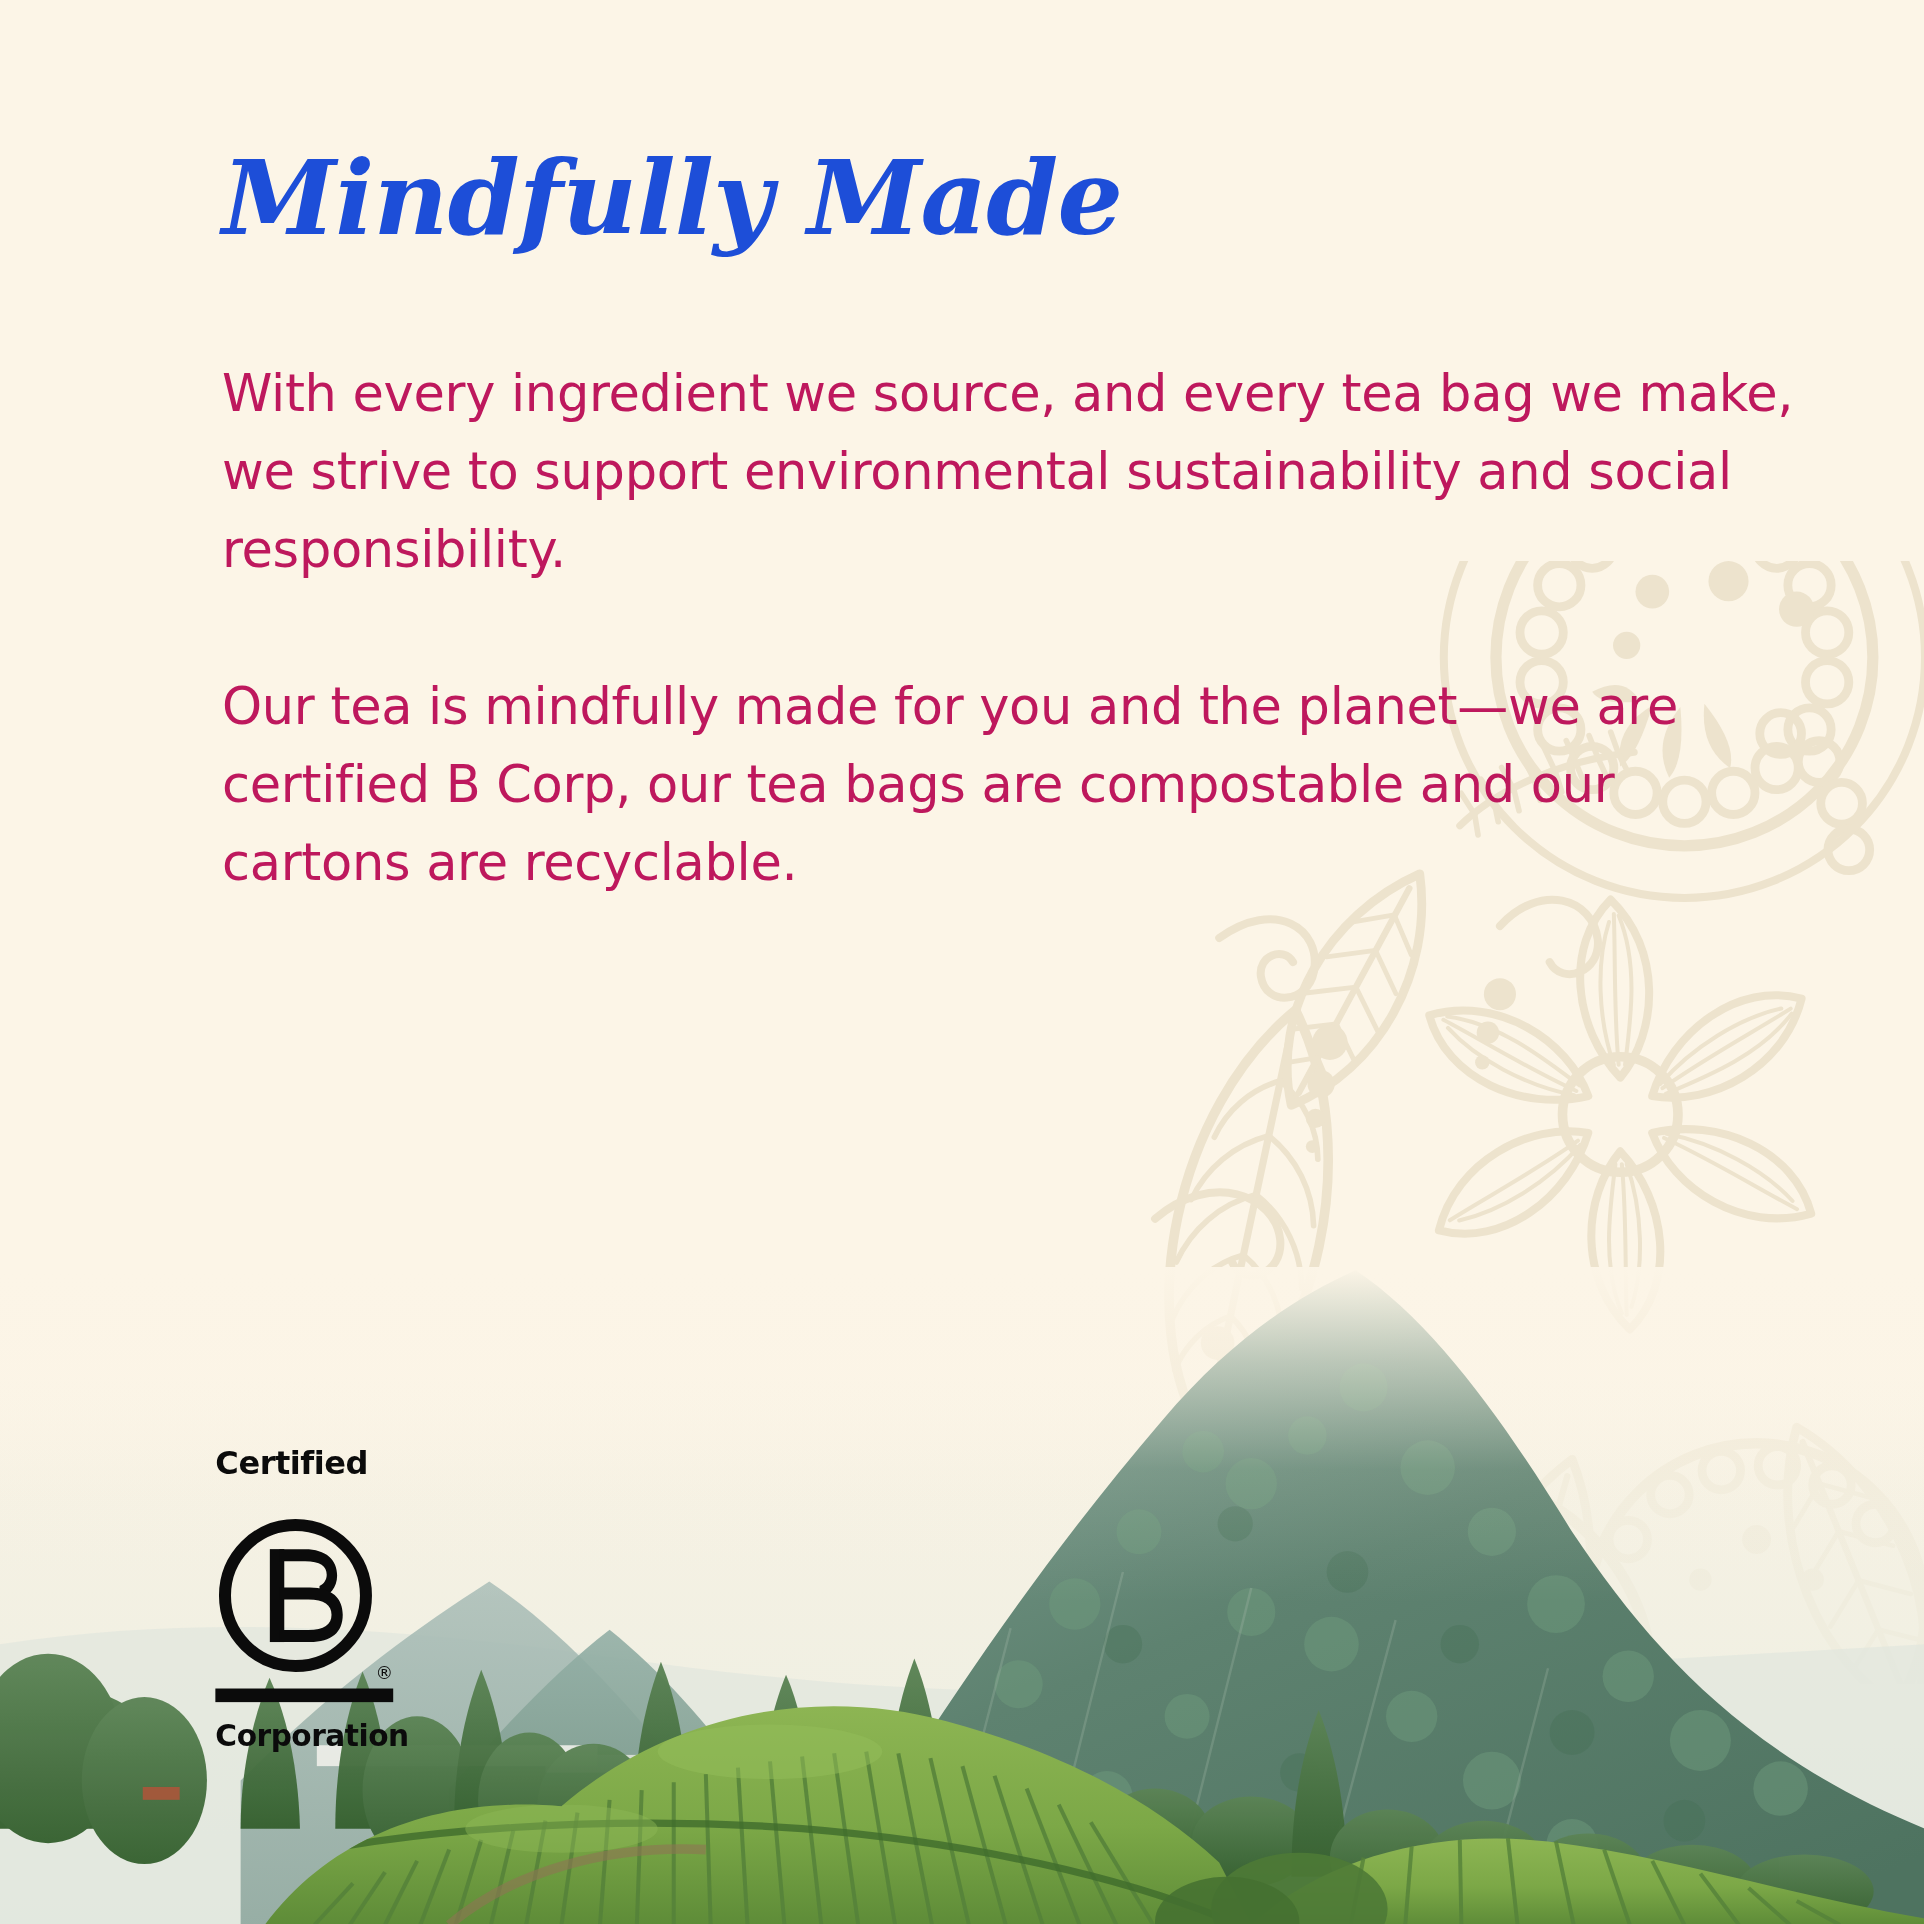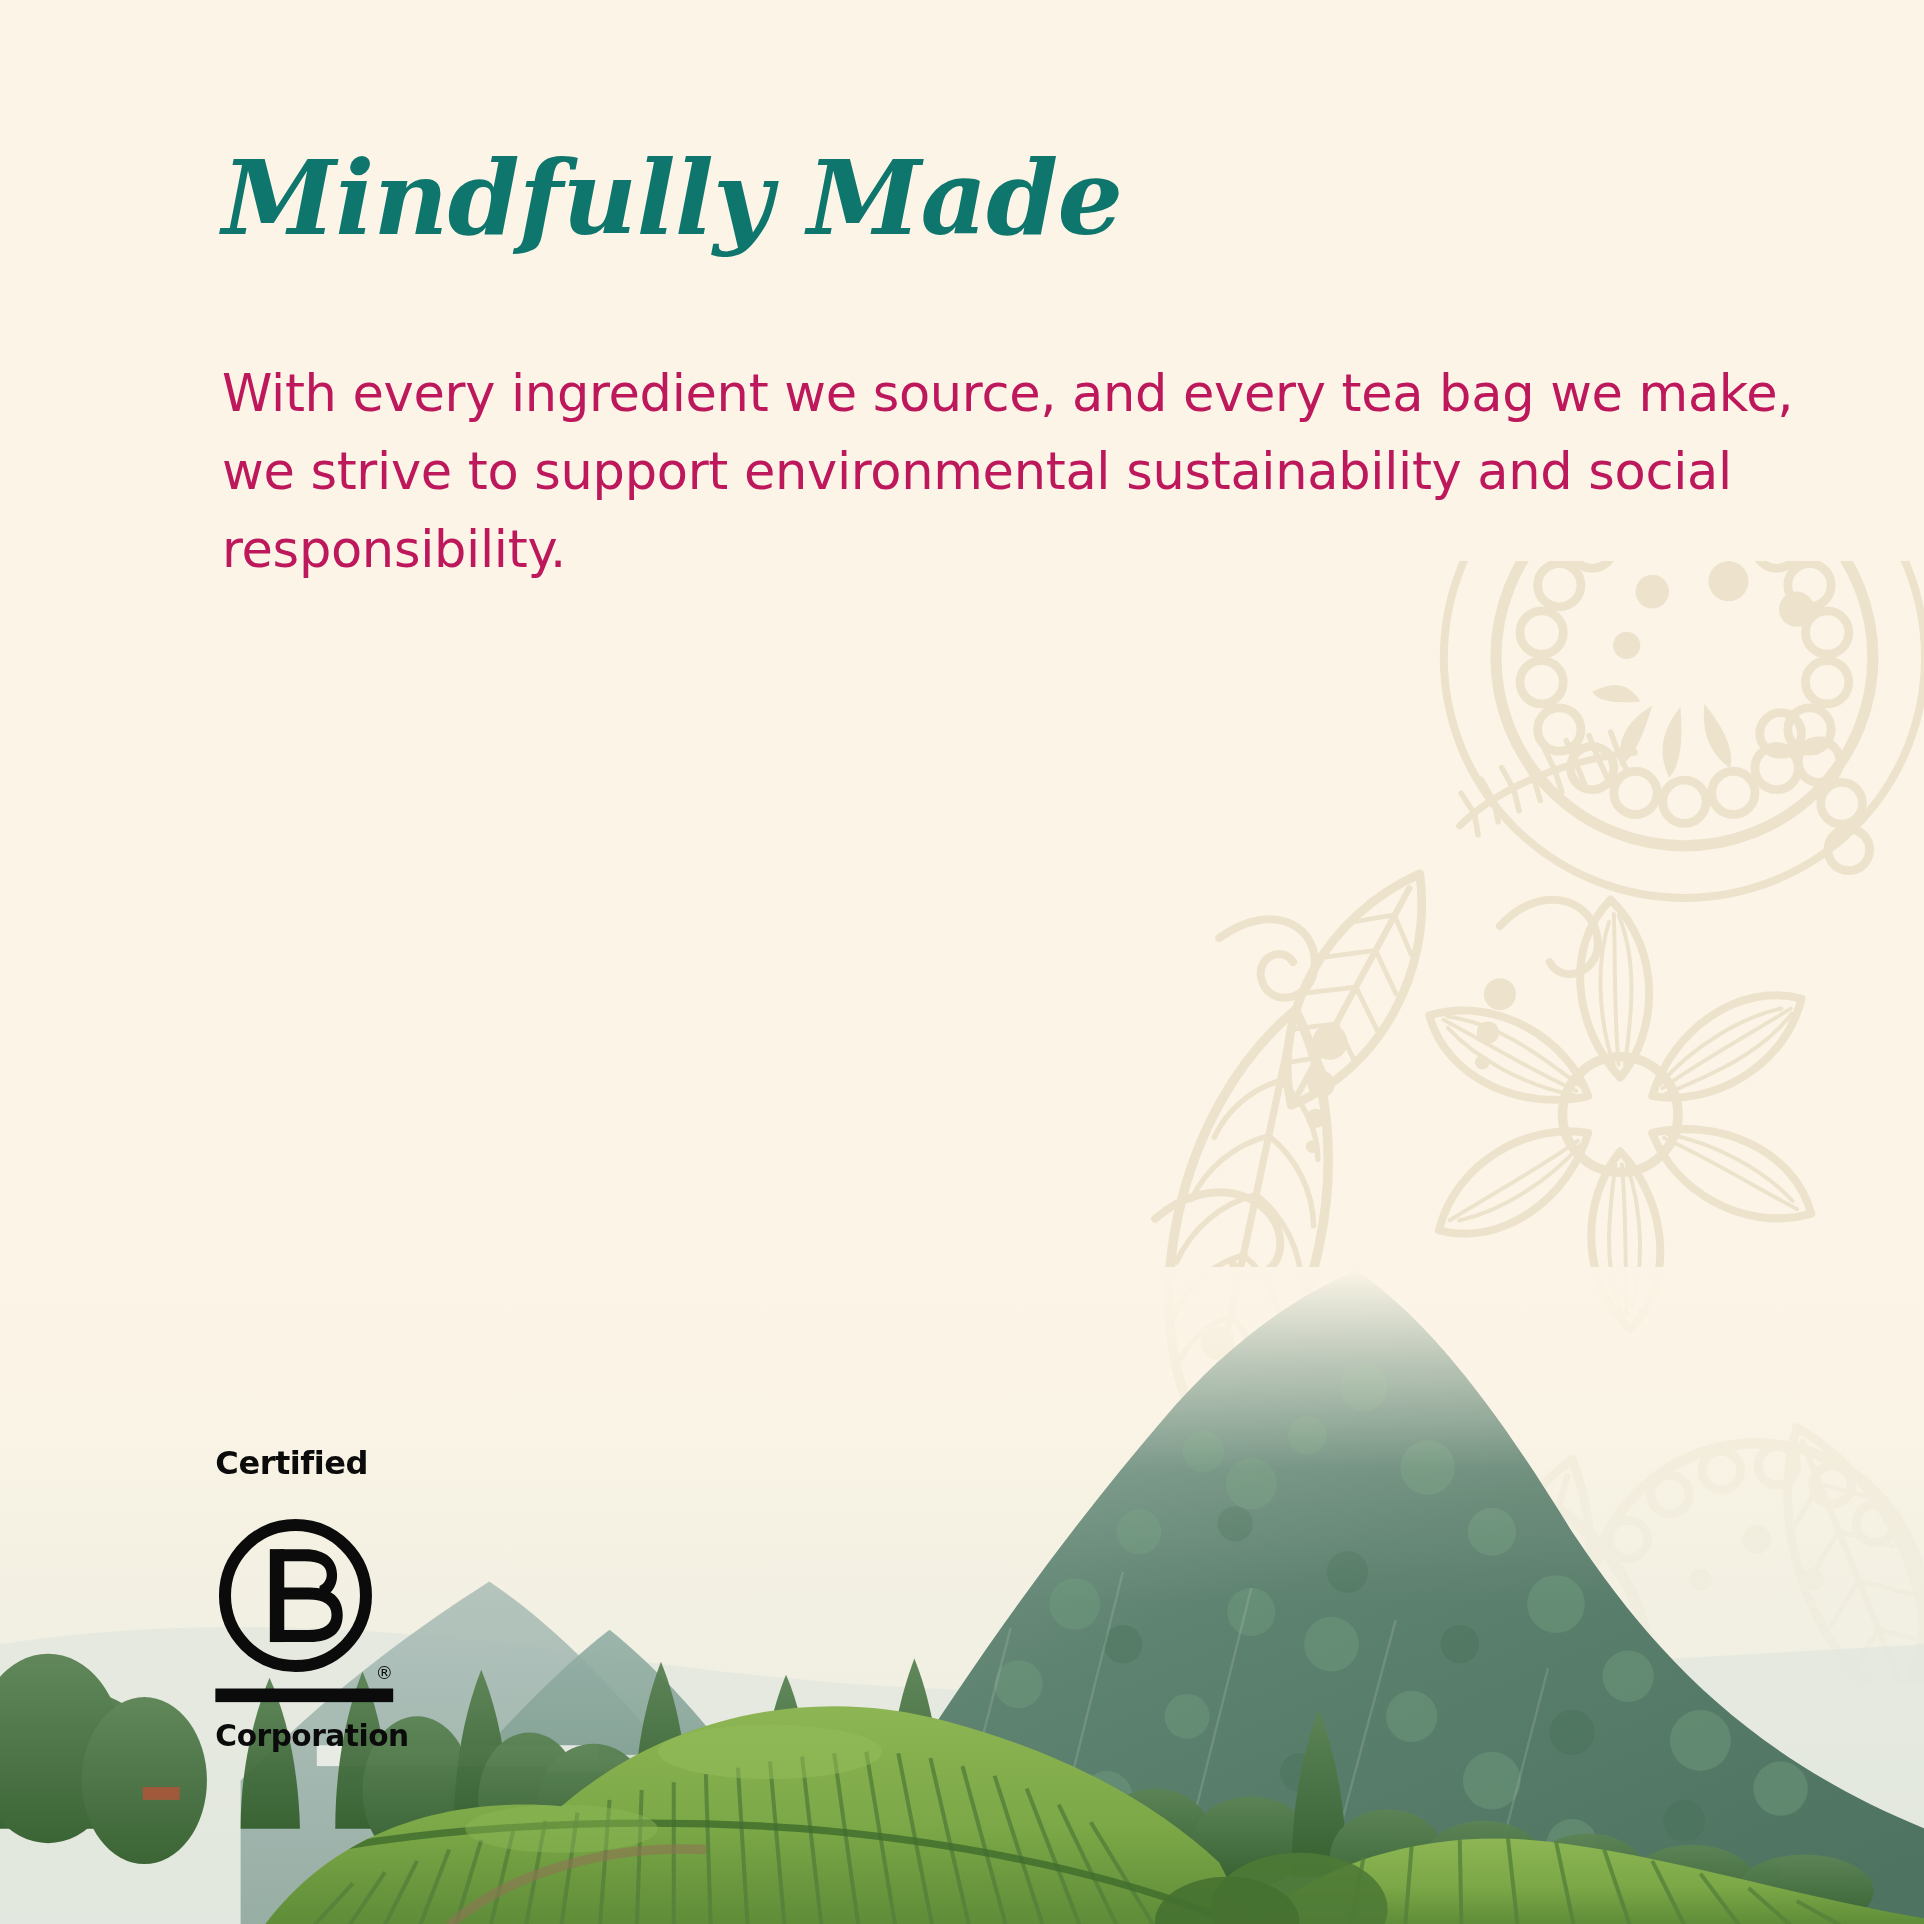--- a/index.html
+++ b/index.html
@@ -29,21 +29,21 @@
   #photo svg{display:block;width:100%;height:100%;}
 
   
   #content{position:absolute;left:0;top:0;width:1925px;height:1925px;z-index:5;}
 
   #title{
     position:absolute;left:222px;top:146px;
     font-family:"DejaVu Serif","Liberation Serif",serif;
     font-style:italic;font-weight:700;
     font-size:103px;line-height:1.0;
-    color:#0f766e;letter-spacing:-0.8px;
+    color:#1d4ed8;letter-spacing:-0.8px;
     white-space:nowrap;
   }
 
   .para{
     position:absolute;left:222px;
     color:#be185d;
     font-family:"DejaVu Sans","Liberation Sans",sans-serif;
     font-size:51px;
     line-height:78px;
     font-weight:400;
@@ -523,20 +523,21 @@
       <rect x="0" y="0" width="2400" height="420" fill="url(#fadeTop)"></rect>
     </svg>
   </div>
 
   <div id="content">
 
     <div id="title">Mindfully Made</div>
 
     <div class="para" id="p1">With every ingredient we source, and every tea bag we make, we strive to support environmental sustainability and social responsibility.</div>
 
+    <div class="para" id="p2">Our tea is mindfully made for you and the planet—we are certified B Corp, our tea bags are compostable and our cartons are recyclable.</div>
 
   </div>
 
   <div id="bcorp">
     <svg viewBox="0 0 250 392" xmlns="http://www.w3.org/2000/svg">
 
       <text id="bc-top" x="0" y="36" font-family="DejaVu Sans, Liberation Sans, sans-serif" font-size="40" font-weight="700" fill="#0B0B0B" letter-spacing="-0.6">Certified</text>
 
       <g>
         <circle cx="100" cy="188" r="88" fill="none" stroke="#0B0B0B" stroke-width="15"></circle>

